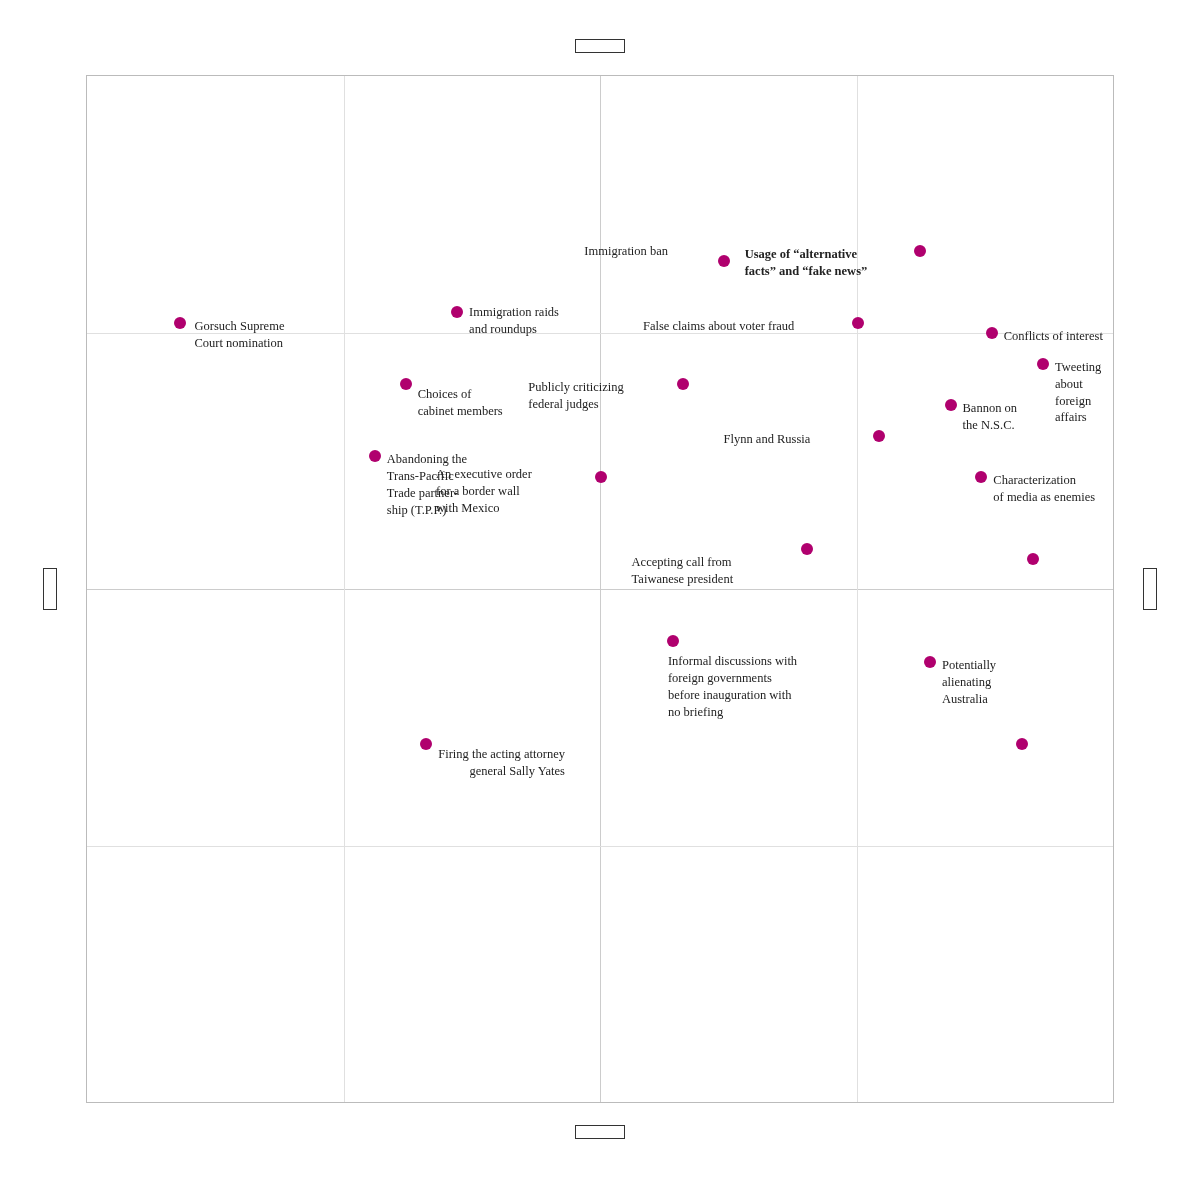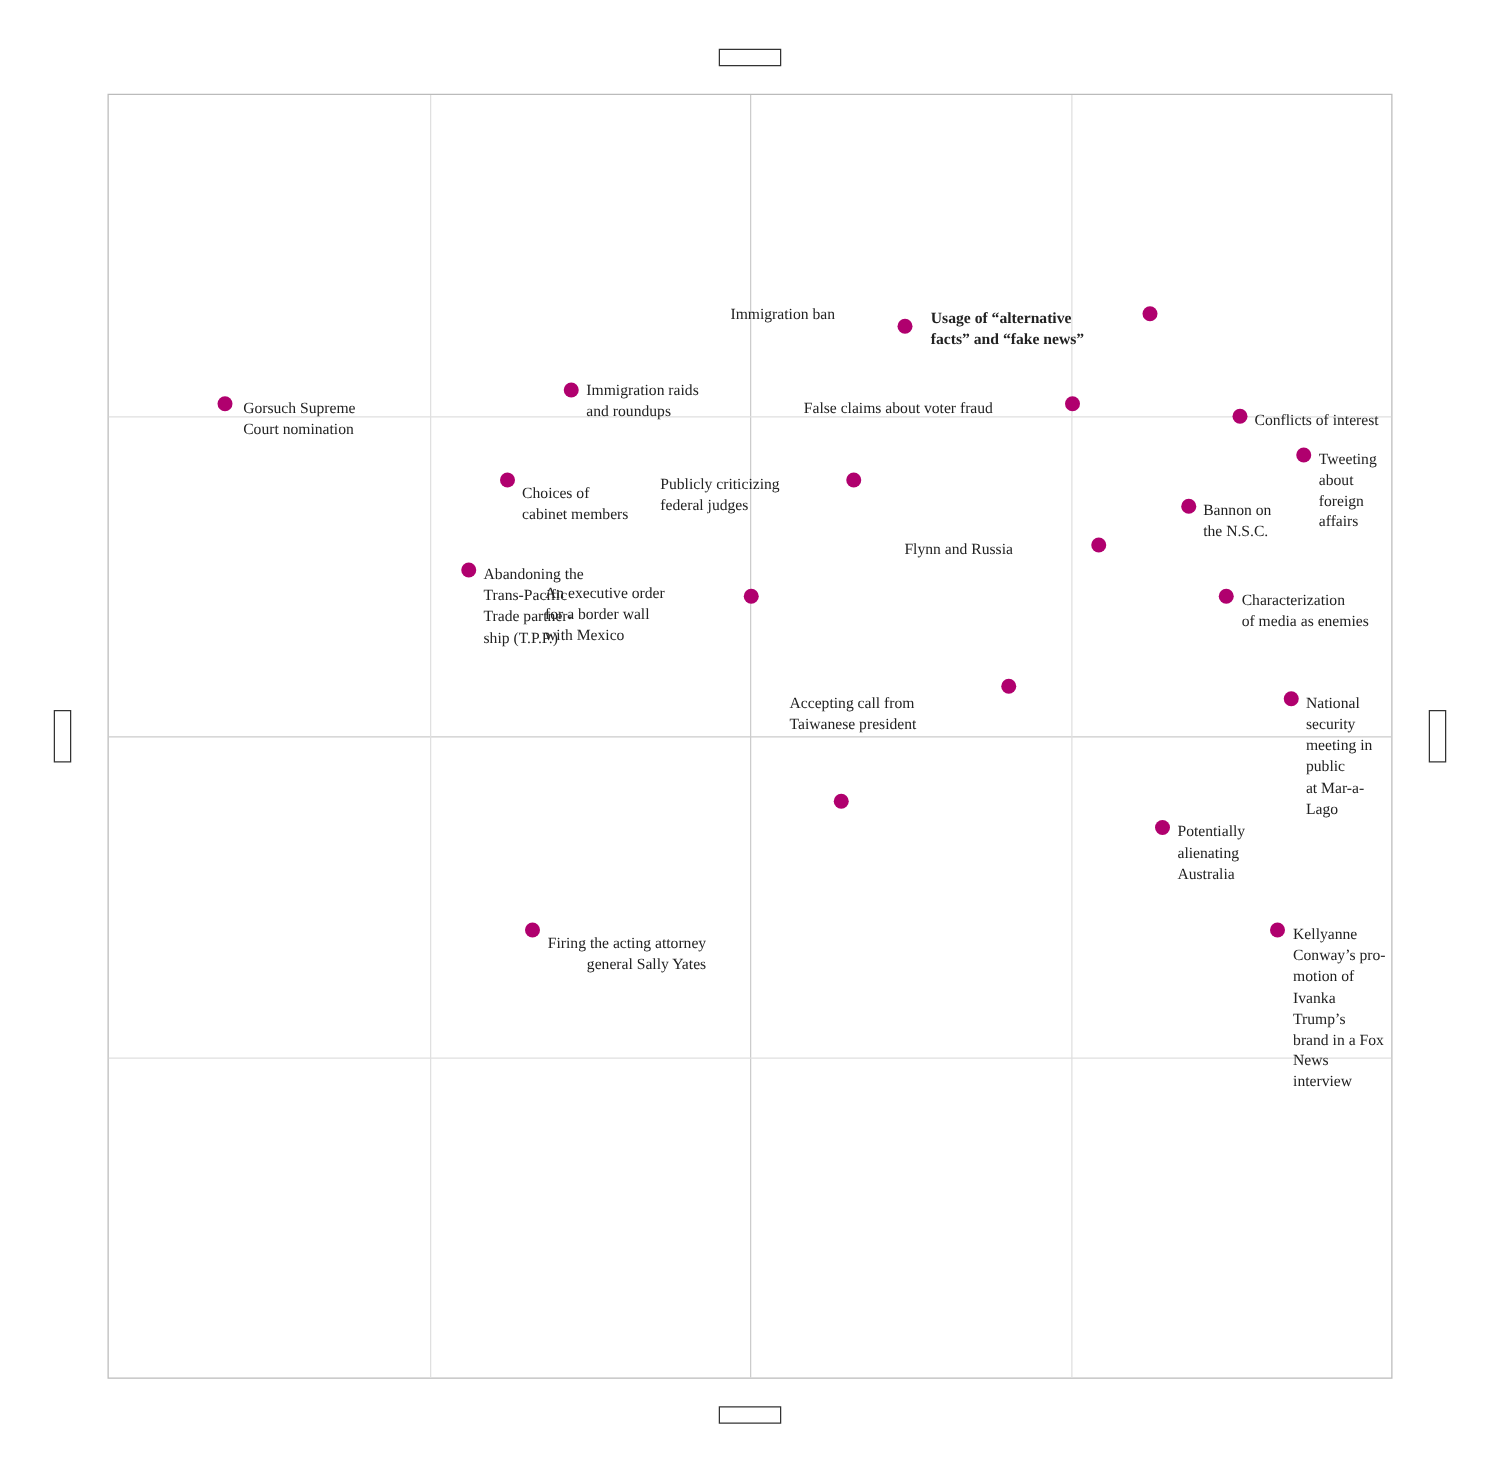--- a/index.html
+++ b/index.html
@@ -175,31 +175,28 @@
       <div class="label" style="white-space: pre-line; left: 349px; top: 390px;">An executive order
 for a border wall
 with Mexico</div>
       <div class="dot" style="left: 894.36px; top: 400.92px;"></div>
       <div class="label" style="white-space: pre-line; left: 906.36px; top: 395.92px;">Characterization
 of media as enemies</div>
       <div class="dot" style="left: 719.6px; top: 472.88px;"></div>
       <div class="label" style="white-space: pre-line; left: 544.6px; top: 477.88px;">Accepting call from
 Taiwanese president</div>
       <div class="dot" style="left: 945.76px; top: 483.16px;"></div>
-      <div class="label" style="white-space: pre-line; left: 957.76px; top: 478.16px;">National security
-meeting in public
-at Mar-a-Lago</div>
       <div class="dot" style="left: 585.96px; top: 565.4px;"></div>
+      <div class="label" style="white-space: pre-line; left: 580.96px; top: 577.4px;">Informal discussions with
+foreign governments
+before inauguration with
+no briefing</div>
       <div class="dot" style="left: 842.96px; top: 585.96px;"></div>
       <div class="label" style="white-space: pre-line; left: 854.96px; top: 580.96px;">Potentially
 alienating
 Australia</div>
       <div class="dot" style="left: 935.48px; top: 668.2px;"></div>
-      <div class="label" style="white-space: pre-line; left: 947.48px; top: 663.2px;">Kellyanne Conway’s pro-
-motion of Ivanka Trump’s
-brand in a Fox News
-interview</div>
       <div class="dot" style="left: 339.24px; top: 668.2px;"></div>
       <div class="label" style="white-space: pre-line; left: 351.24px; top: 670.2px; text-align: right;">Firing the acting attorney
 general Sally Yates</div>
     </div>
 
 </div>
 
 </body></html>

